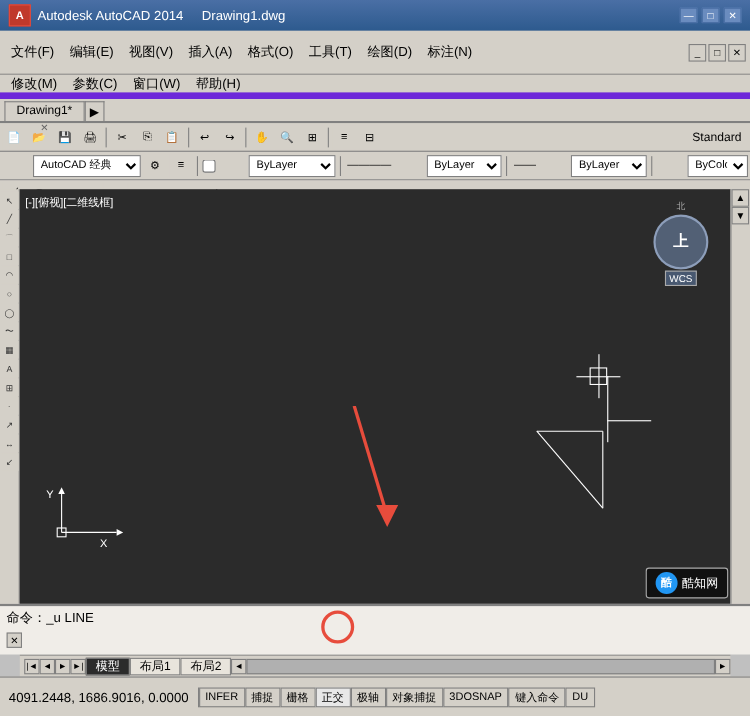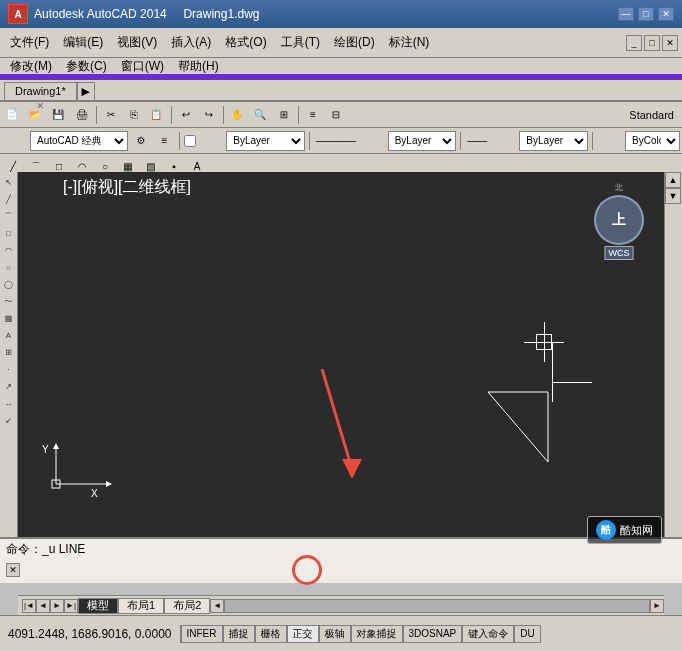--- a/index.html
+++ b/index.html
@@ -57,21 +57,21 @@
       font-size: 9px;
       display: flex;
       align-items: center;
       justify-content: center;
       cursor: pointer;
     }
 
     
     #menu-bar {
       background: #d4d0c8;
-      height: 30px;
+      height: 40px;
       display: flex;
       align-items: center;
       padding: 0 4px;
       border-bottom: 1px solid #808080;
       gap: 2px;
     }
     .menu-item {
       padding: 2px 6px;
       font-size: 12px;
       color: #000;
@@ -274,22 +274,21 @@
       padding: 1px 3px;
       border: 1px solid #aaa;
     }
 
     
     #view-label {
       position: absolute;
       top: 5px;
       left: 5px;
       color: white;
-      font-size: 16px;
-      margin-left: 40px;
+      font-size: 10px;
     }
 
     
     #crosshair {
       position: absolute;
       right: 120px;
       top: 45%;
     }
     .ch-h {
       position: absolute;
@@ -743,21 +742,21 @@
   <div class="model-nav-btn">►</div>
   <div class="model-nav-btn">►|</div>
   <div class="model-tab active">模型</div>
   <div class="model-tab">布局1</div>
   <div class="model-tab">布局2</div>
   <div id="h-scroll-arrow-left">◄</div>
   <div id="h-scroll-track"></div>
   <div id="h-scroll-arrow-right">►</div>
 </div>
 
-<div id="command-area" style="bottom: 68px;">
+<div id="command-area" style="bottom: 56px;">
   <div id="command-line">命令：_u  LINE</div>
   <div id="command-input-row">
     <div id="command-close">✕</div>
   </div>
 </div>
 
 <div id="status-bar">
   <div id="coords">4091.2448, 1686.9016, 0.0000</div>
   <div class="status-btn">INFER</div>
   <div class="status-btn">捕捉</div>

